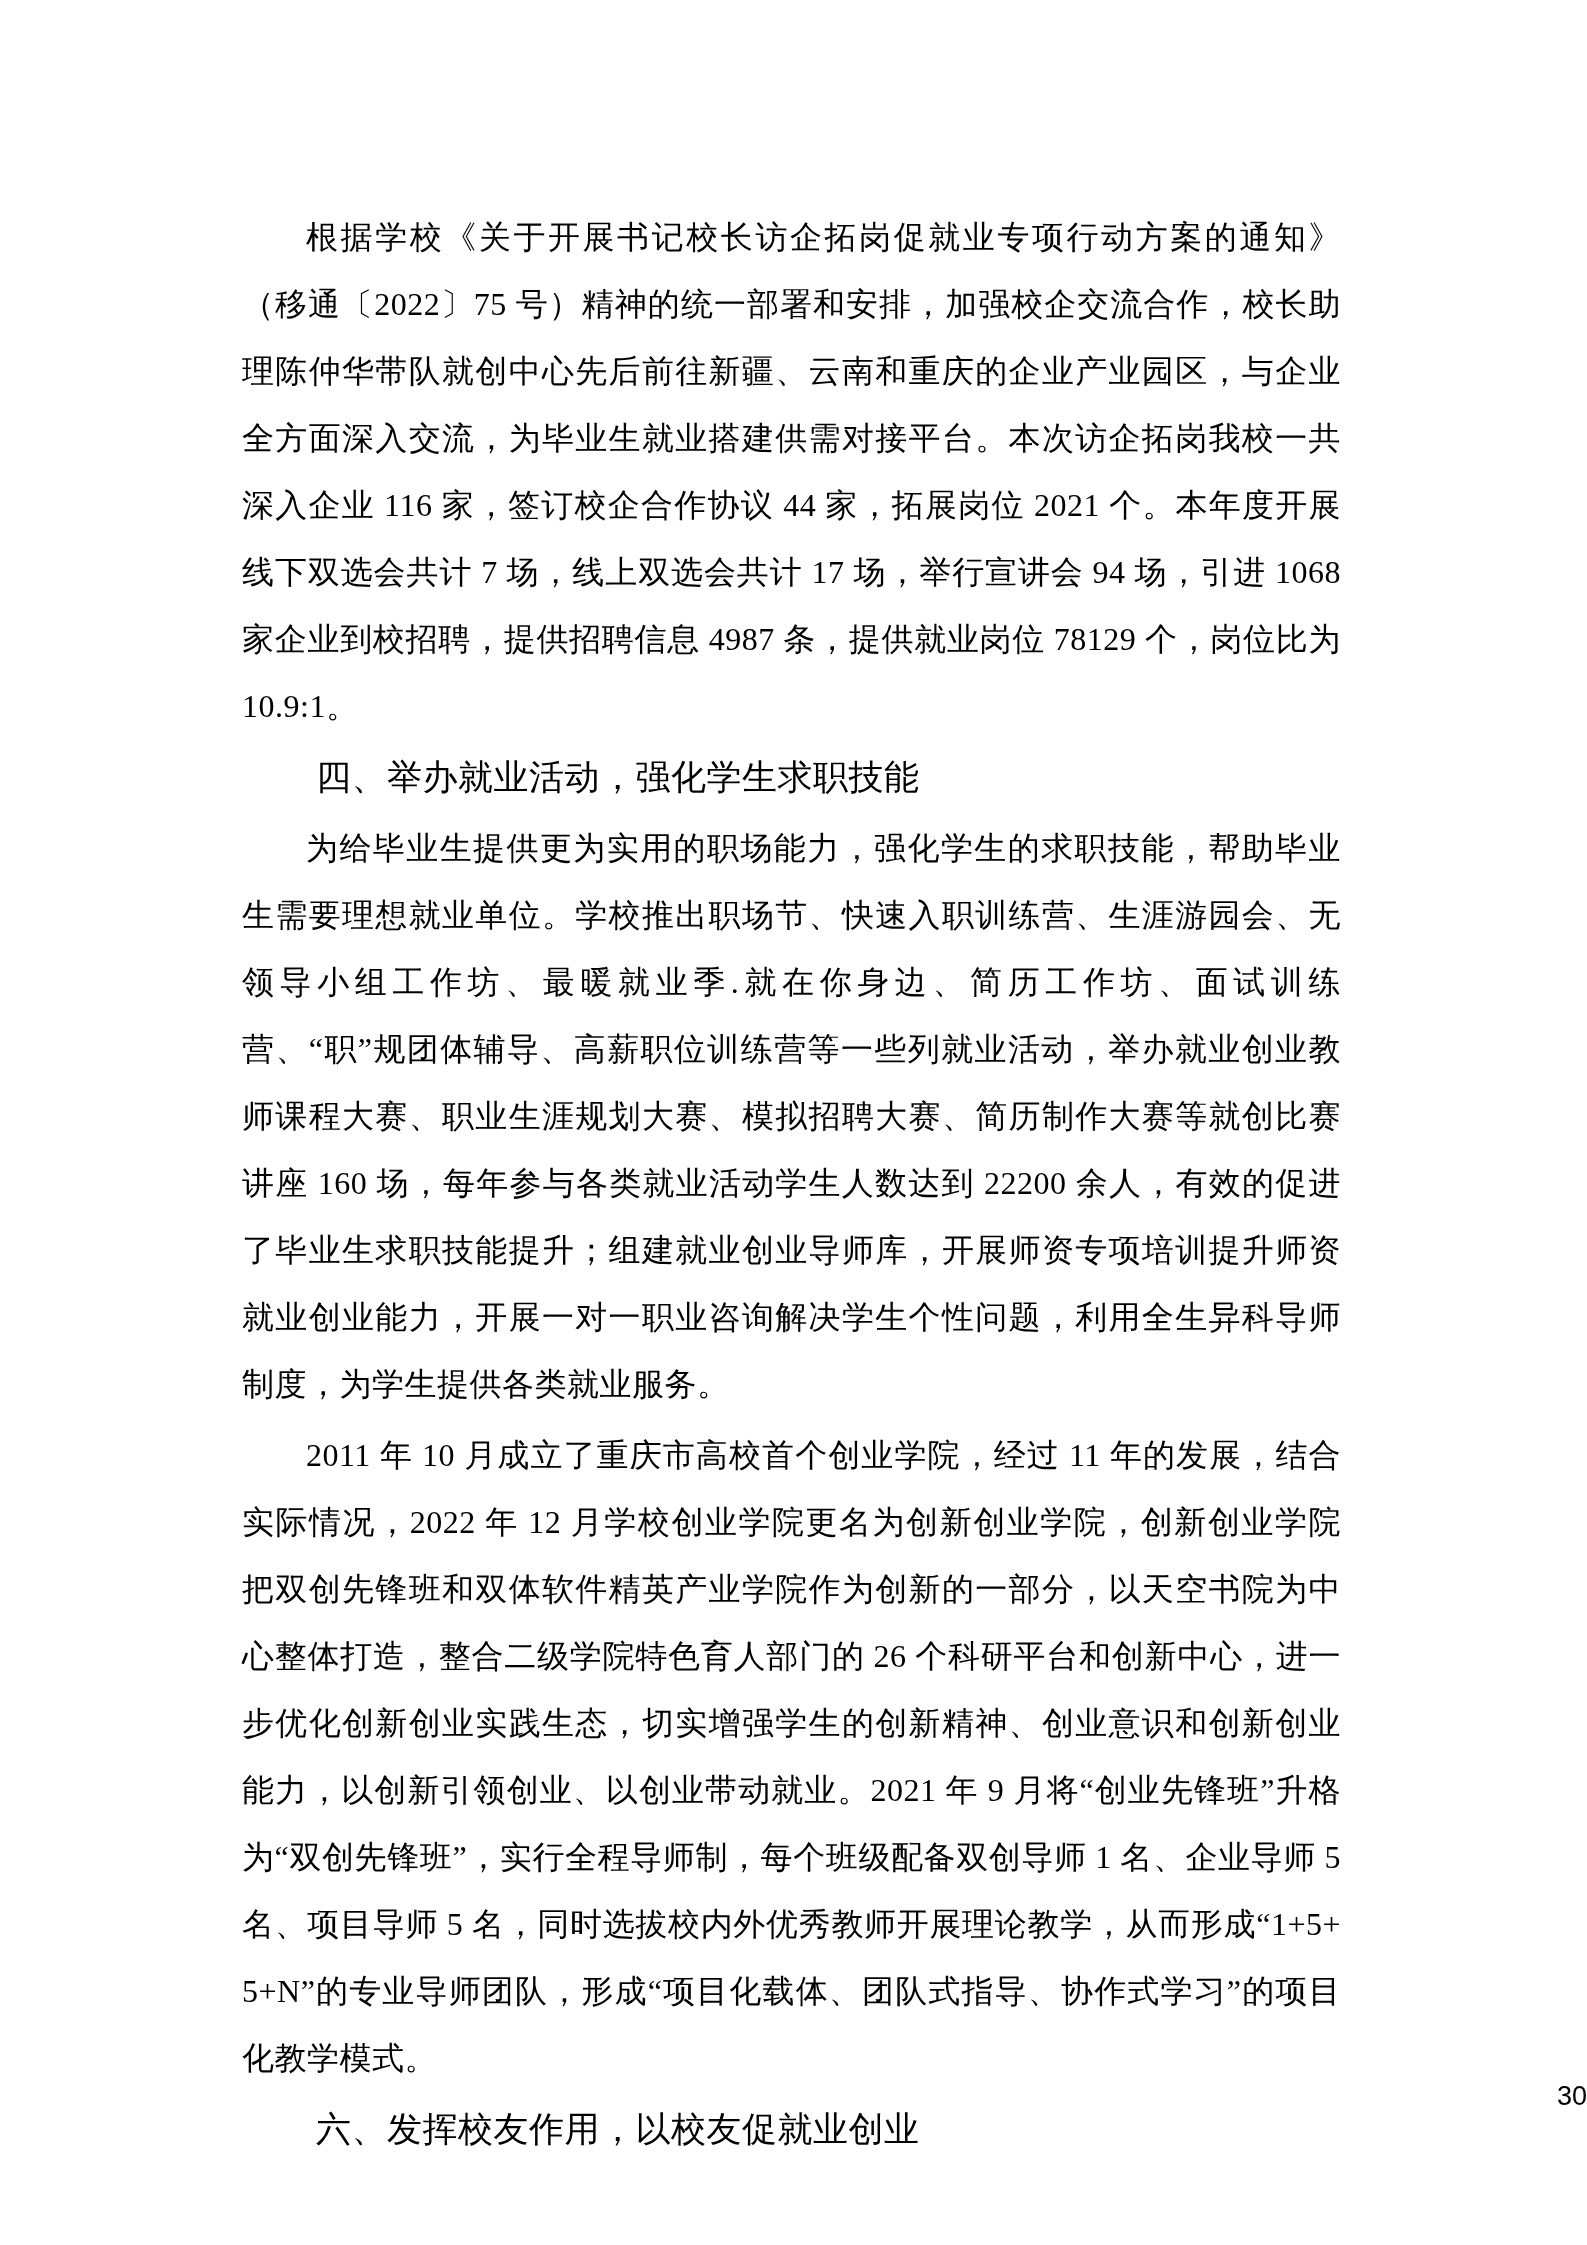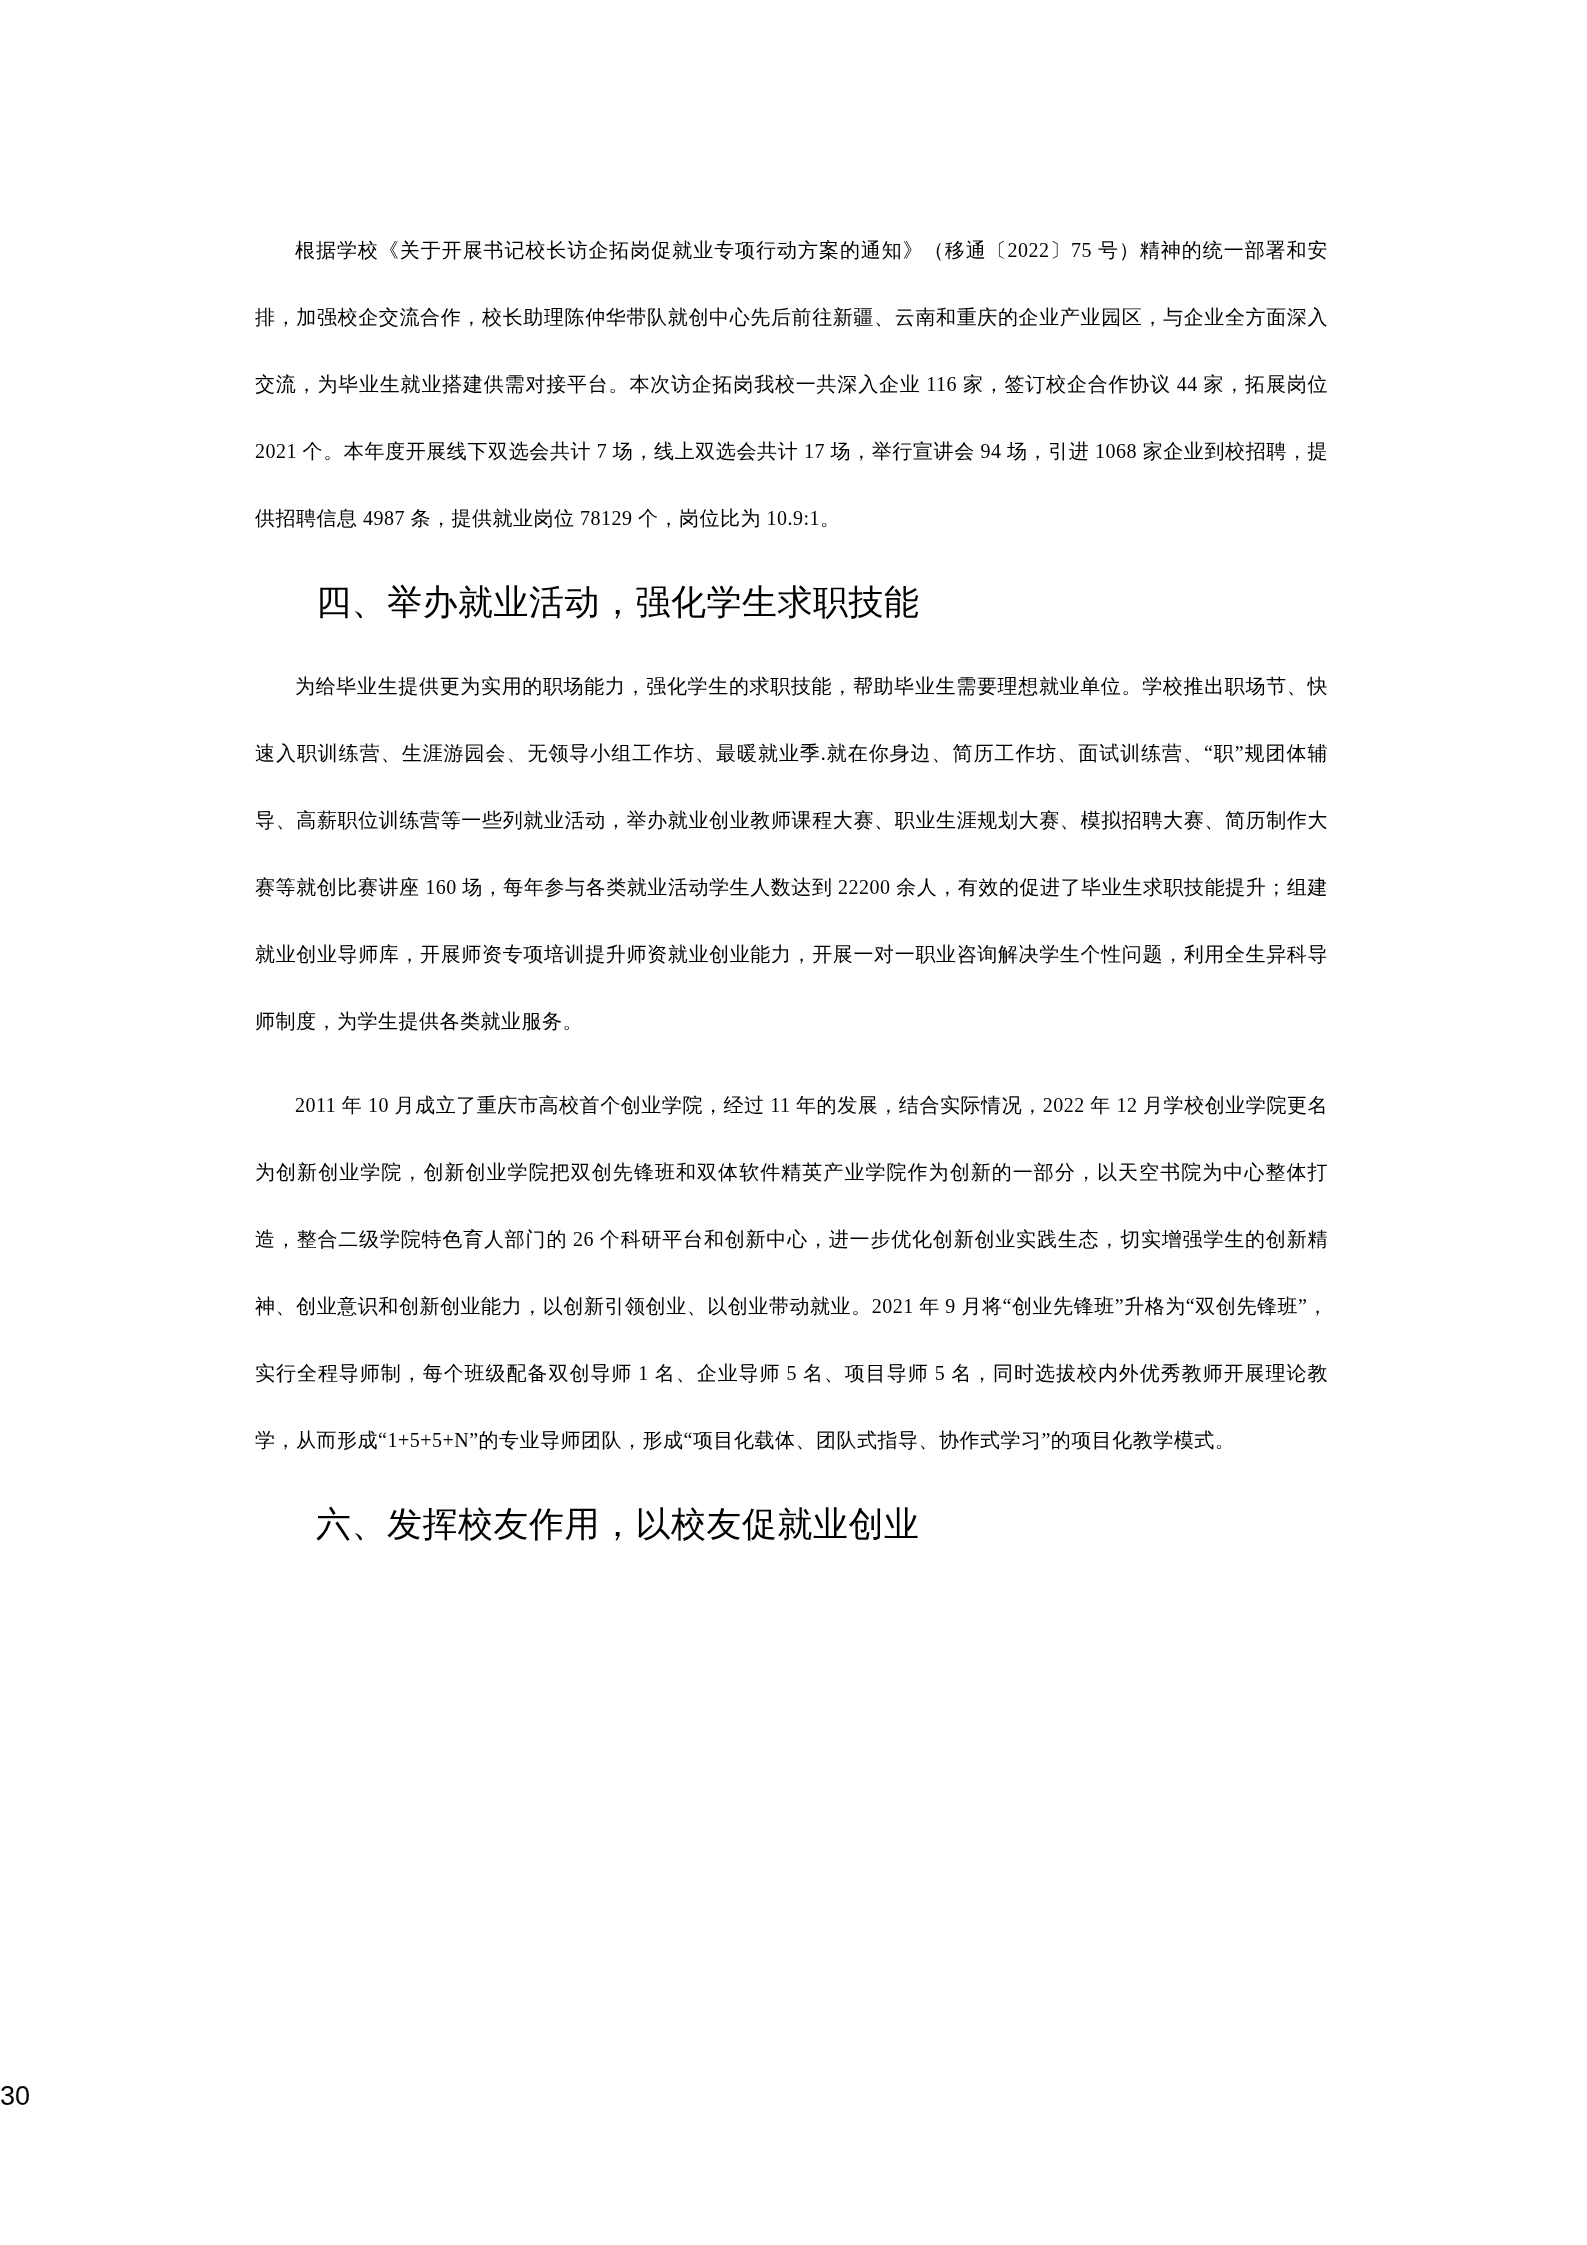--- a/index.html
+++ b/index.html
@@ -15,23 +15,23 @@
     color: #000000;
     overflow: hidden;
   }
   .content {
     position: absolute;
     left: 238px;
     top: 200px;
     width: 1107px;
   }
   .para {
-    margin: 17px;
+    margin: 4px;
     font-family: "Liberation Serif", "DejaVu Serif", serif;
-    font-size: 20px;
+    font-size: 32px;
     line-height: 67px;
     text-align: justify;
     text-justify: inter-character;
     text-indent: 2em;
     letter-spacing: 0.5px;
     word-break: break-all;
   }
   .heading {
     margin: 0;
     font-family: "Liberation Serif", "DejaVu Serif", serif;
@@ -39,21 +39,21 @@
     font-size: 35px;
     line-height: 67px;
     text-indent: 78px;
     letter-spacing: 0.5px;
   }
   .page-number {
     position: absolute;
     top: 2080px;
     left: 0;
     width: 100%;
-    text-align: left;
+    text-align: right;
     font-family: "Liberation Sans", "DejaVu Sans", sans-serif;
     font-size: 27px;
     line-height: 32px;
   }
 </style>
 </head>
 <body>
 
 <div class="page">
   <div class="content">

